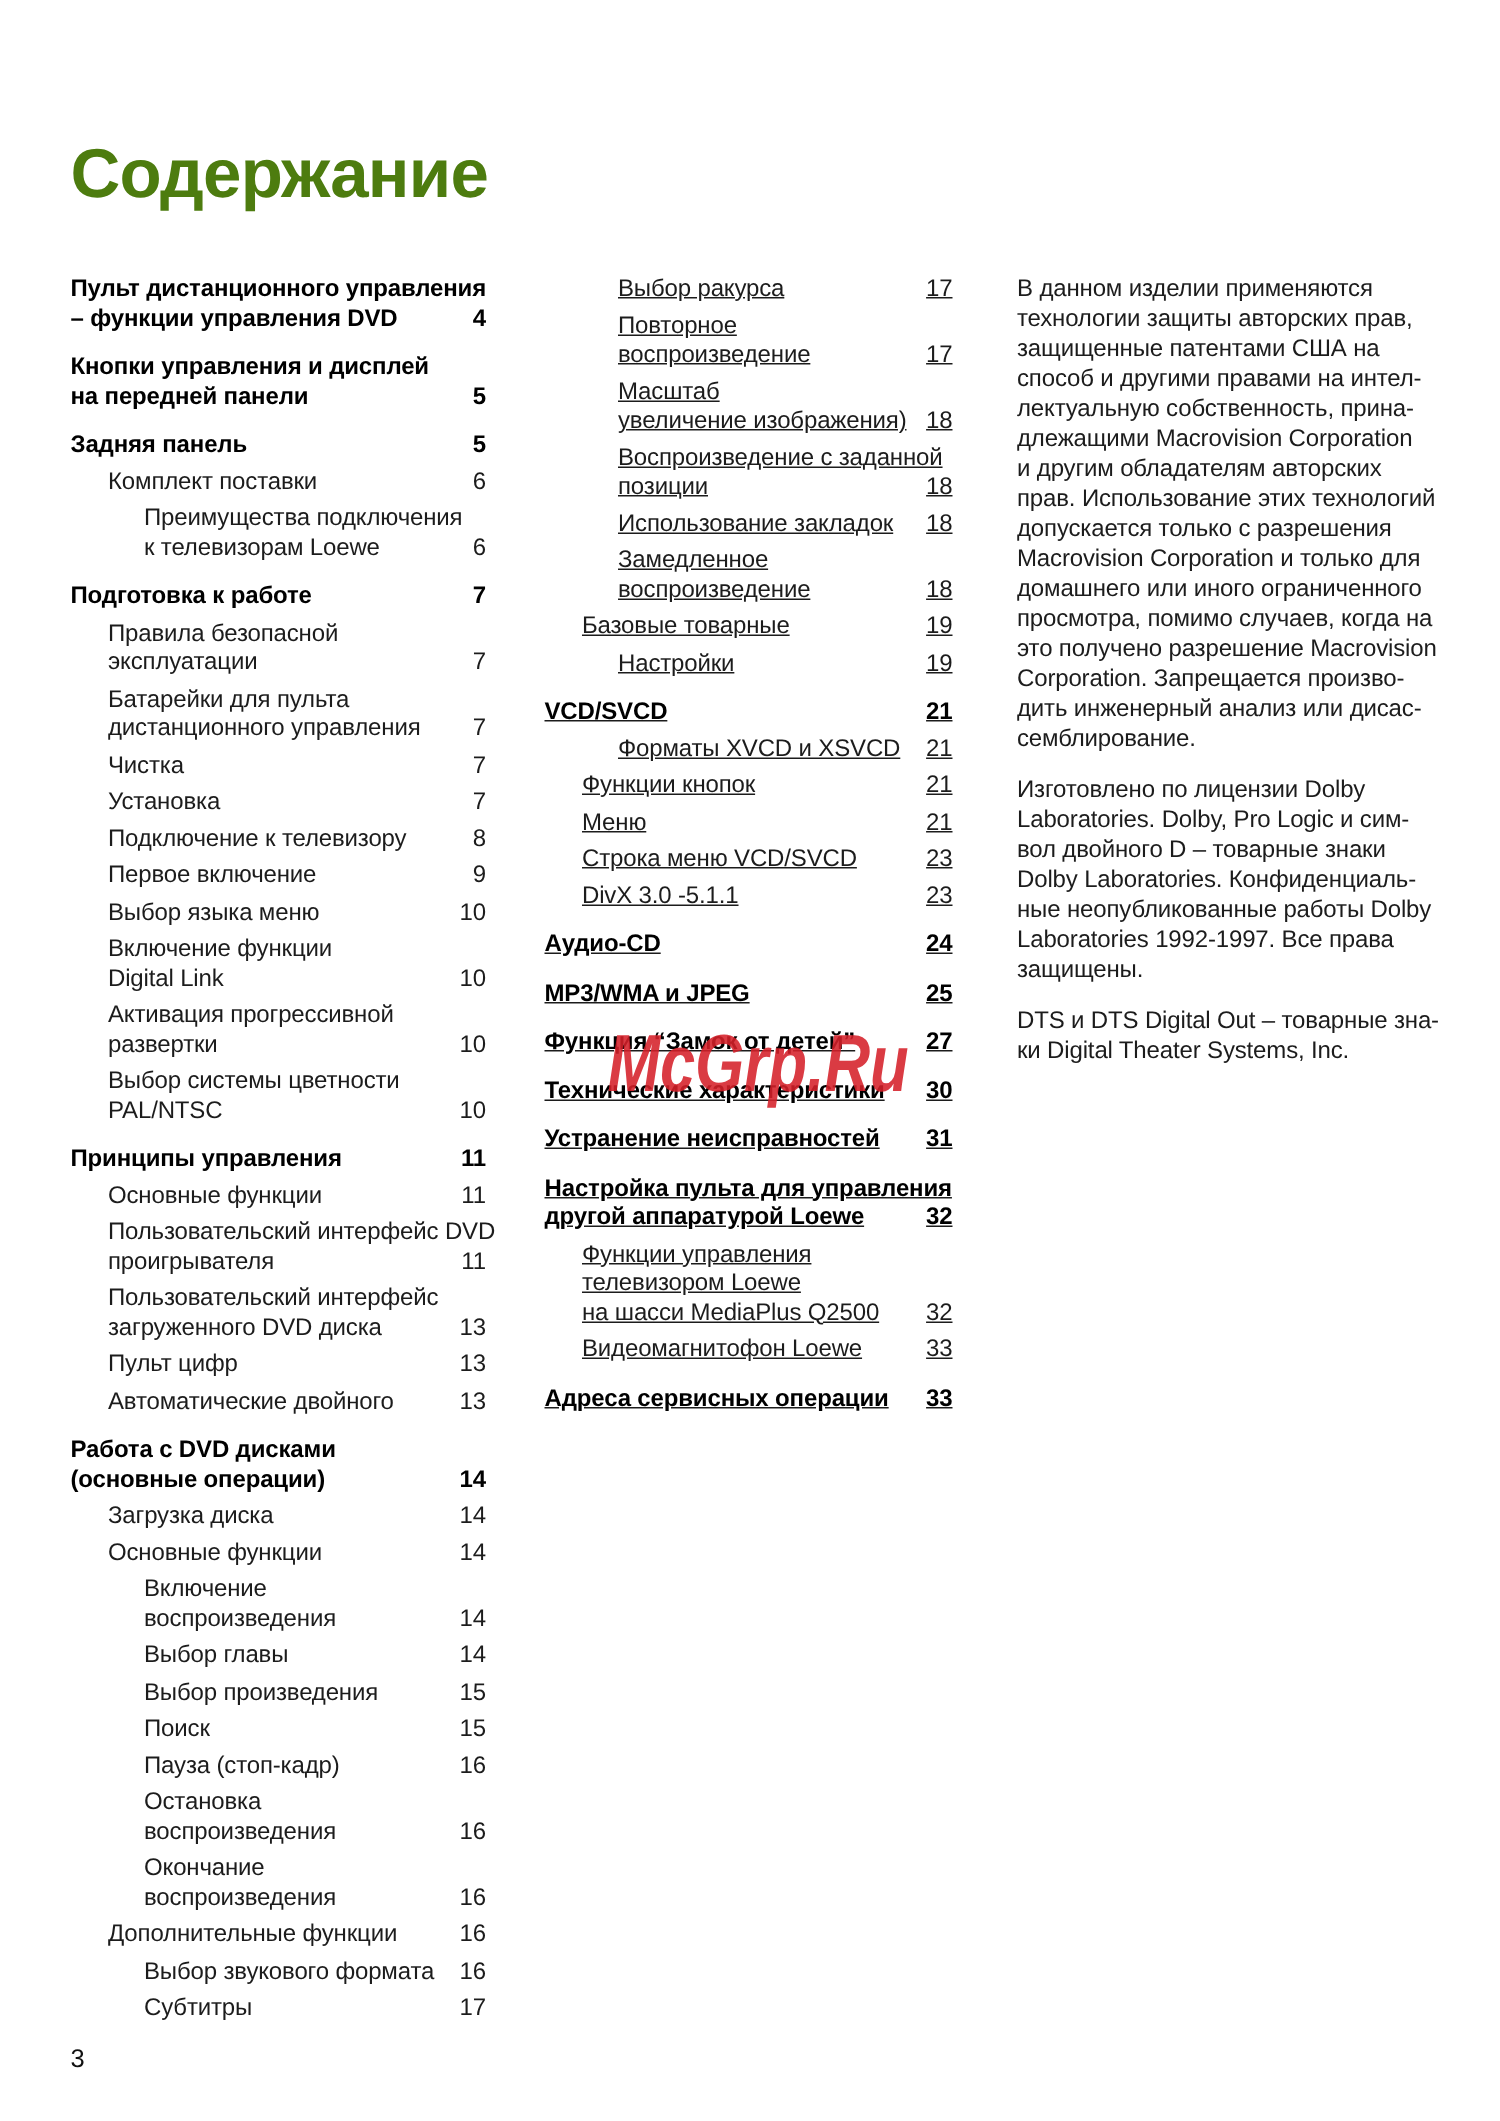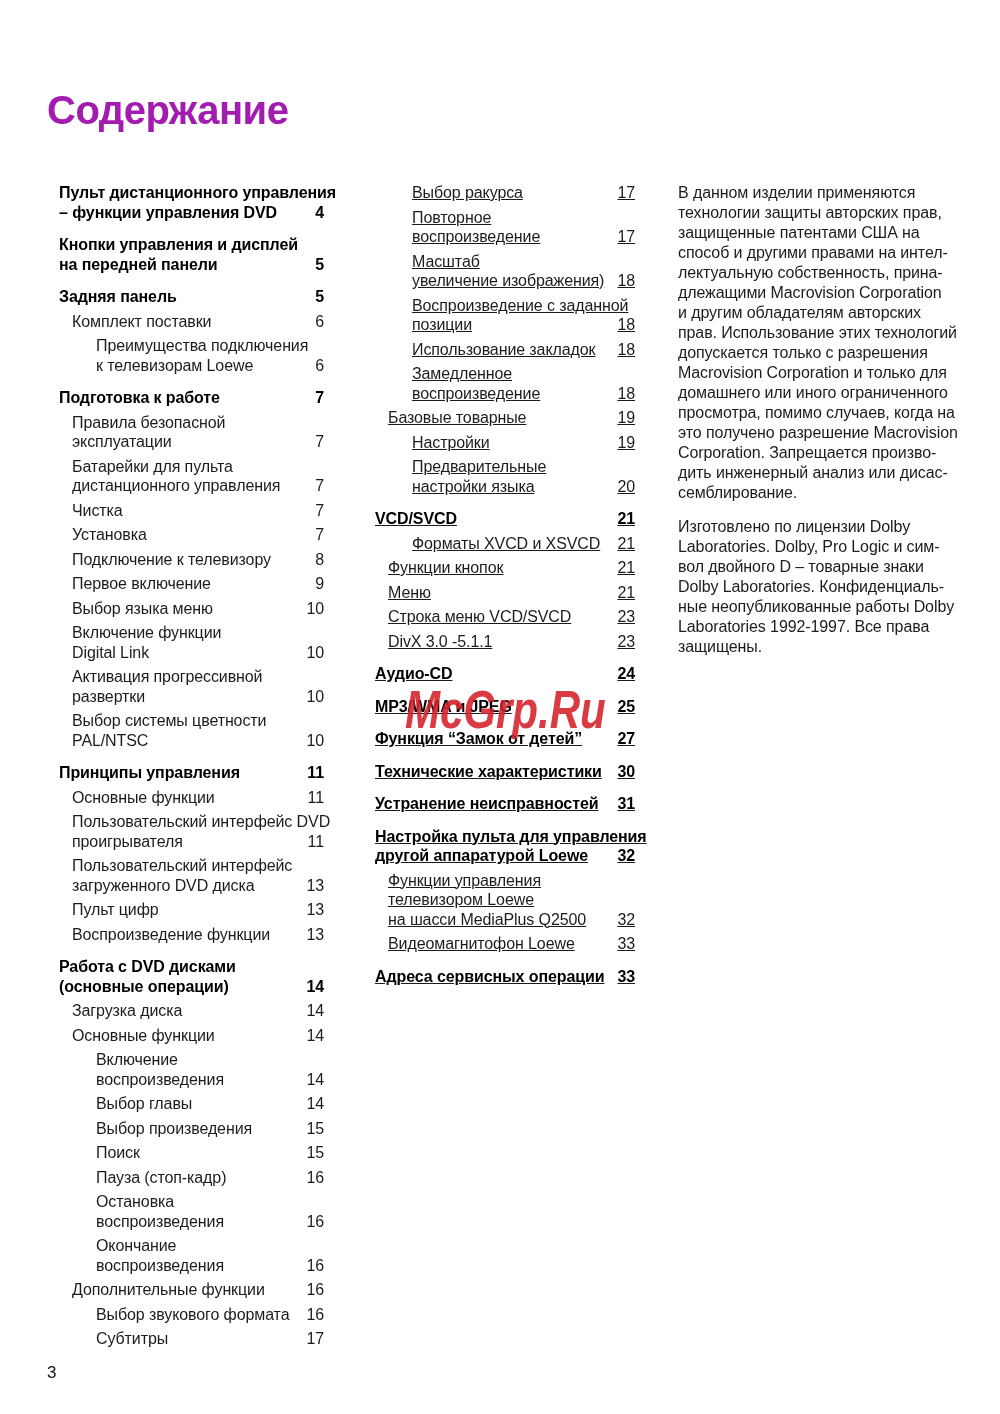--- a/index.html
+++ b/index.html
@@ -7,29 +7,29 @@
     position:relative;
     width:1000px;height:1414px;
     background:#ffffff;
     font-family:"Liberation Sans", sans-serif;
     color:#1c1c1c;
     overflow:hidden;
     letter-spacing:-0.1px;
   }
   .title{
     position:absolute;left:47px;top:88px;margin:0;
-    font-size:40px;font-weight:bold;color:#a21caf;
+    font-size:46px;font-weight:bold;color:#4d7c0f;
     letter-spacing:-0.5px;
   }
   .col{position:absolute;top:183px;}
   .col-1{left:47px;width:277px;}
   .col-2{left:363px;width:272px;text-decoration:underline;}
   .col-3{left:678px;width:300px;}
   .item{margin-top:5px;}
-  .item.b{margin-top:13px;font-weight:bold;color:#000;margin-left:12px;}
+  .item.b{margin-top:13px;font-weight:bold;color:#000;}
   .col .item:first-child{margin-top:0;}
   .line{line-height:19.5px;font-size:16px;white-space:nowrap;}
   .line.with-pg{display:flex;justify-content:space-between;}
   .ind1{padding-left:25px;}
   .ind2{padding-left:49px;}
   .pg{margin-left:8px;flex:0 0 auto;}
   .notice{
     margin:0 0 14px 0;
     font-size:16px;line-height:20px;
     white-space:pre-line;
@@ -186,21 +186,21 @@
         </div>
       </div>
       <div class="item ind1">
         <div class="line with-pg">
           <span class="txt">Пульт цифр</span>
           <span class="pg">13</span>
         </div>
       </div>
       <div class="item ind1">
         <div class="line with-pg">
-          <span class="txt">Воспроизведение функции</span>
+          <span class="txt">Автоматические двойного</span>
           <span class="pg">13</span>
         </div>
       </div>
       <div class="item ind0 b">
         <div class="line"><span class="txt">Работа с DVD дисками</span></div>
         <div class="line with-pg">
           <span class="txt">(основные операции)</span>
           <span class="pg">14</span>
         </div>
       </div>
@@ -324,27 +324,20 @@
       <div class="item ind1">
         <div class="line with-pg">
           <span class="txt">Базовые товарные</span>
           <span class="pg">19</span>
         </div>
       </div>
       <div class="item ind2">
         <div class="line with-pg">
           <span class="txt">Настройки</span>
           <span class="pg">19</span>
-        </div>
-      </div>
-      <div class="item ind2">
-        <div class="line"><span class="txt">Предварительные</span></div>
-        <div class="line with-pg">
-          <span class="txt">настройки языка</span>
-          <span class="pg">20</span>
         </div>
       </div>
       <div class="item ind0 b">
         <div class="line with-pg">
           <span class="txt">VCD/SVCD</span>
           <span class="pg">21</span>
         </div>
       </div>
       <div class="item ind2">
         <div class="line with-pg">
@@ -452,18 +445,20 @@
 Corporation. Запрещается произво-
 дить инженерный анализ или дисас-
 семблирование.</p>
     <p class="notice">Изготовлено по лицензии Dolby
 Laboratories. Dolby, Pro Logic и сим-
 вол двойного D – товарные знаки
 Dolby Laboratories. Конфиденциаль-
 ные неопубликованные работы Dolby
 Laboratories 1992-1997. Все права
 защищены.</p>
+    <p class="notice">DTS и DTS Digital Out – товарные зна-
+ки Digital Theater Systems, Inc.</p>
   </div>
 
   <div class="watermark" style="color: rgb(214, 32, 42);">McGrp.Ru</div>
 
   <div class="pageno">3</div>
 </div>
 
 </body></html>

